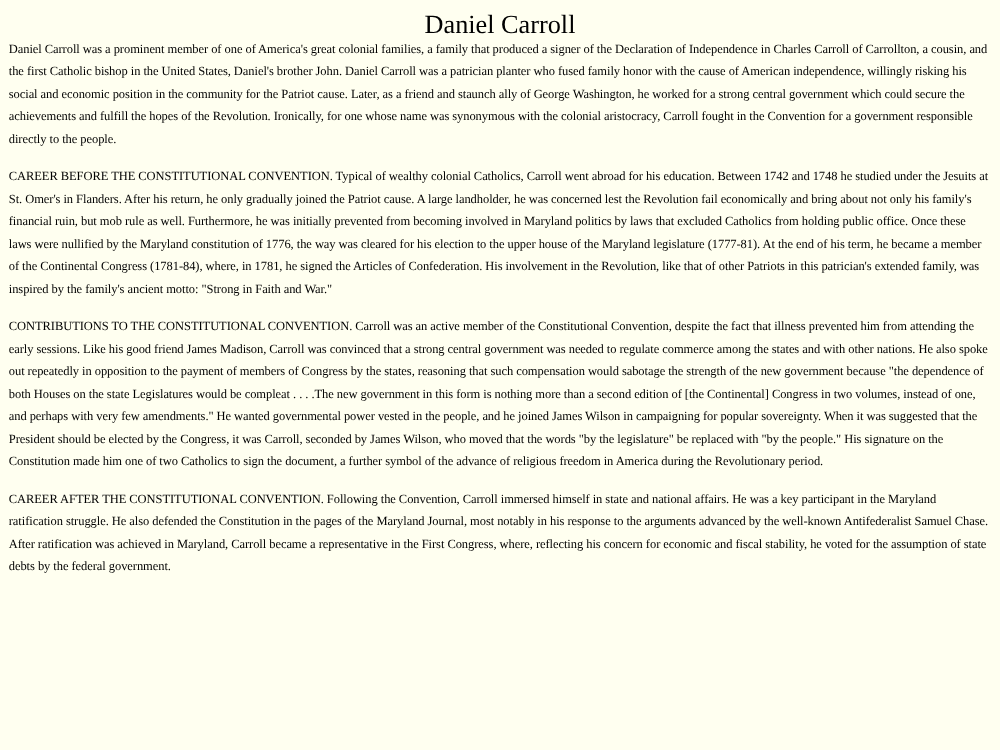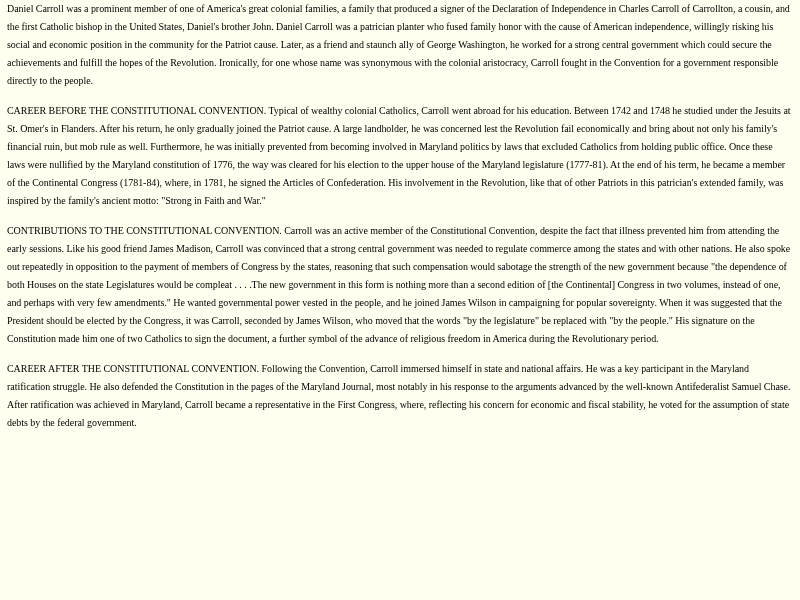--- a/index.html
+++ b/index.html
@@ -34,19 +34,20 @@
       font-size: 10px;
       line-height: 18px;
       margin: 0 0 12px 0;
       letter-spacing: -0.05px;
     }
   </style>
 </head>
 <body>
 
 <div class="page">
+  <div class="title">Daniel Carroll</div>
 
   <p class="para">Daniel Carroll was a prominent member of one of America's great colonial families, a family that produced a signer of the Declaration of Independence in Charles Carroll of Carrollton, a cousin, and the first Catholic bishop in the United States, Daniel's brother John. Daniel Carroll was a patrician planter who fused family honor with the cause of American independence, willingly risking his social and economic position in the community for the Patriot cause. Later, as a friend and staunch ally of George Washington, he worked for a strong central government which could secure the achievements and fulfill the hopes of the Revolution. Ironically, for one whose name was synonymous with the colonial aristocracy, Carroll fought in the Convention for a government responsible directly to the people.</p>
   <p class="para">CAREER BEFORE THE CONSTITUTIONAL CONVENTION. Typical of wealthy colonial Catholics, Carroll went abroad for his education. Between 1742 and 1748 he studied under the Jesuits at St. Omer's in Flanders. After his return, he only gradually joined the Patriot cause. A large landholder, he was concerned lest the Revolution fail economically and bring about not only his family's financial ruin, but mob rule as well. Furthermore, he was initially prevented from becoming involved in Maryland politics by laws that excluded Catholics from holding public office. Once these laws were nullified by the Maryland constitution of 1776, the way was cleared for his election to the upper house of the Maryland legislature (1777-81). At the end of his term, he became a member of the Continental Congress (1781-84), where, in 1781, he signed the Articles of Confederation. His involvement in the Revolution, like that of other Patriots in this patrician's extended family, was inspired by the family's ancient motto: "Strong in Faith and War."</p>
   <p class="para">CONTRIBUTIONS TO THE CONSTITUTIONAL CONVENTION. Carroll was an active member of the Constitutional Convention, despite the fact that illness prevented him from attending the early sessions. Like his good friend James Madison, Carroll was convinced that a strong central government was needed to regulate commerce among the states and with other nations. He also spoke out repeatedly in opposition to the payment of members of Congress by the states, reasoning that such compensation would sabotage the strength of the new government because "the dependence of both Houses on the state Legislatures would be compleat . . . .The new government in this form is nothing more than a second edition of [the Continental] Congress in two volumes, instead of one, and perhaps with very few amendments." He wanted governmental power vested in the people, and he joined James Wilson in campaigning for popular sovereignty. When it was suggested that the President should be elected by the Congress, it was Carroll, seconded by James Wilson, who moved that the words "by the legislature" be replaced with "by the people." His signature on the Constitution made him one of two Catholics to sign the document, a further symbol of the advance of religious freedom in America during the Revolutionary period.</p>
   <p class="para">CAREER AFTER THE CONSTITUTIONAL CONVENTION. Following the Convention, Carroll immersed himself in state and national affairs. He was a key participant in the Maryland ratification struggle. He also defended the Constitution in the pages of the Maryland Journal, most notably in his response to the arguments advanced by the well-known Antifederalist Samuel Chase. After ratification was achieved in Maryland, Carroll became a representative in the First Congress, where, reflecting his concern for economic and fiscal stability, he voted for the assumption of state debts by the federal government.</p>
 
 </div>
 
 </body></html>

